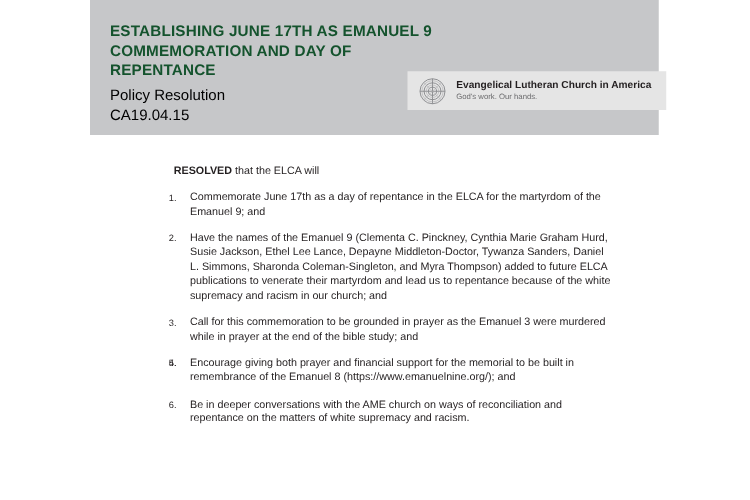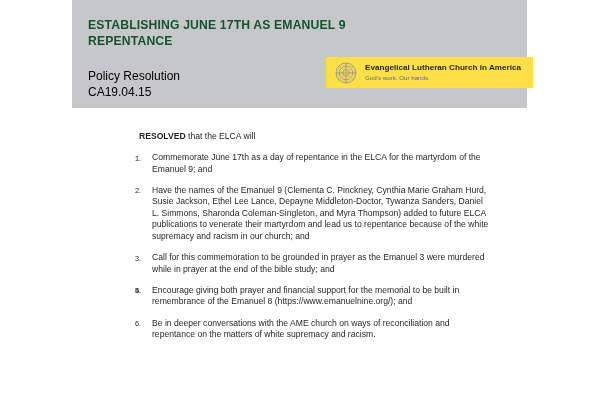--- a/index.html
+++ b/index.html
@@ -52,21 +52,21 @@
   }
   #doc-subtitle .sline { display: block; }
 
   
   #logo-box {
     position: absolute;
     left: 326px;
     top: 57px;
     width: 207px;
     height: 31px;
-    background: #fde047;
+    background: #e5e5e5;
     display: flex;
     align-items: center;
     padding-left: 9px;
     box-sizing: border-box;
   }
   #logo-mark {
     width: 22px;
     height: 22px;
     flex: 0 0 22px;
     margin-right: 8px;
@@ -125,20 +125,21 @@
     color: #231f20;
   }
 </style>
 </head>
 <body>
 
 <div id="header-band"></div>
 
 <div id="doc-title">
   <span class="tline">ESTABLISHING JUNE 17TH AS EMANUEL 9</span>
+  <span class="tline">COMMEMORATION AND DAY OF</span>
   <span class="tline">REPENTANCE</span>
 </div>
 
 <div id="doc-subtitle">
   <span class="sline">Policy Resolution</span>
   <span class="sline">CA19.04.15</span>
 </div>
 
 <div id="logo-box">
   <span id="logo-mark">

